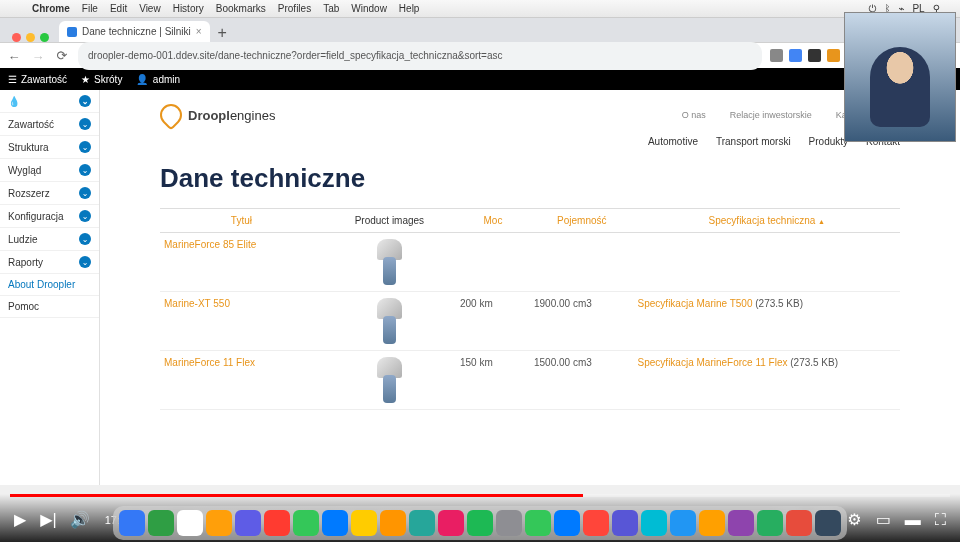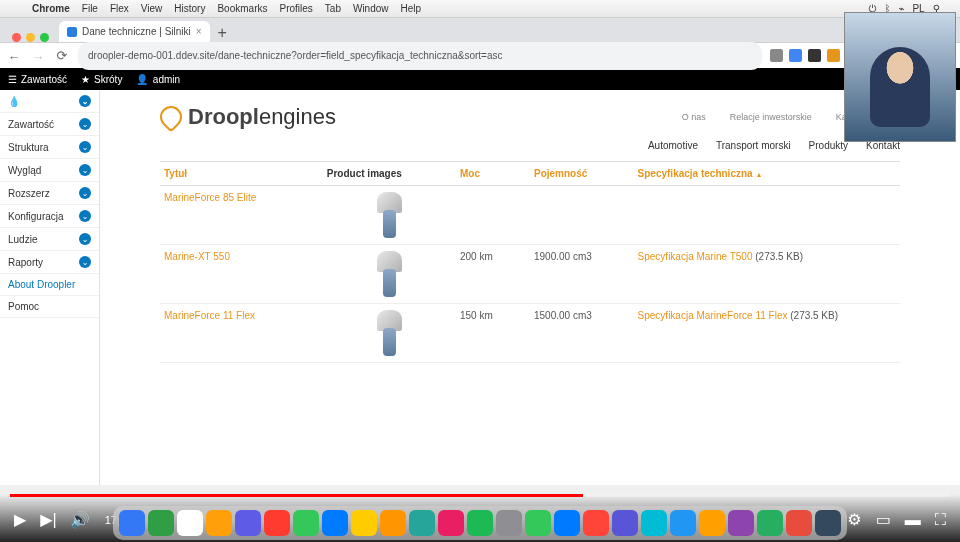--- a/index.html
+++ b/index.html
@@ -22,28 +22,28 @@
 .ext-icons span{width:13px;height:13px;border-radius:2px;display:inline-block}
 .drupal-toolbar{height:22px;background:#000;color:#fff;display:flex;align-items:center;font-size:10px;padding:0 8px;gap:14px}
 .drupal-toolbar .item{display:flex;align-items:center;gap:4px}
 .main-area{display:flex;height:395px;background:#fff}
 .admin-sidebar{width:100px;background:#fff;border-right:1px solid #e0e0e0;font-size:10px}
 .admin-sidebar .row{display:flex;align-items:center;justify-content:space-between;padding:5px 8px;color:#333;border-bottom:1px solid #f0f0f0}
 .admin-sidebar .row.brand{color:#0678be;font-weight:bold}
 .chev{width:12px;height:12px;border-radius:50%;background:#0678be;color:#fff;display:flex;align-items:center;justify-content:center;font-size:8px}
 .content{flex:1;padding:0 60px;overflow:hidden}
 .site-header{display:flex;align-items:center;padding:14px 0 6px}
-.logo{display:flex;align-items:center;gap:6px;font-size:22px;color:#333}
+.logo{display:flex;align-items:center;gap:6px;font-size:13px;color:#333}
 .logo-mark{width:22px;height:22px;border:2.5px solid #e8951c;border-radius:50% 50% 50% 4px;transform:rotate(-45deg)}
 .logo b{color:#444;font-weight:600}
 .topnav{margin-left:auto;display:flex;gap:24px;font-size:9px;color:#888}
 .mainnav{display:flex;justify-content:flex-end;gap:18px;font-size:10px;color:#333;padding:4px 0 10px}
 h1.page-title{font-size:26px;color:#1a2b4a;font-weight:700;margin:6px 0 14px}
 table.data{width:100%;border-collapse:collapse;font-size:10px}
-table.data th{text-align:left;padding:6px 4px;border-top:1px solid #ddd;border-bottom:1px solid #ddd;color:#e8951c;font-weight:700}
+table.data th{text-align:center;padding:6px 4px;border-top:1px solid #ddd;border-bottom:1px solid #ddd;color:#e8951c;font-weight:400}
 table.data th.plain{color:#333}
 table.data td{padding:6px 4px;border-bottom:1px solid #eee;vertical-align:top;color:#555}
 table.data td a{color:#e8951c;text-decoration:none}
 .spec-size{color:#555}
 .engine-img{width:32px;height:46px;margin:0 auto;position:relative}
 .engine-img.lg{width:46px;height:62px}
 .engine-top{position:absolute;top:0;left:10%;width:80%;height:45%;background:linear-gradient(135deg,#e8e8e8,#b0b0b0);border-radius:40% 40% 10% 10%}
 .engine-body{position:absolute;bottom:0;left:30%;width:40%;height:60%;background:linear-gradient(#8fa8c8,#5a7a9a);border-radius:4px}
 .video-controls{position:absolute;bottom:0;left:0;right:0;height:48px;background:linear-gradient(transparent,rgba(0,0,0,0.85));display:flex;flex-direction:column}
 .progress{height:3px;background:rgba(255,255,255,0.3);position:relative;margin:0 10px}
@@ -57,21 +57,21 @@
 .person{width:60px;height:80px;background:radial-gradient(ellipse 22px 26px at 50% 26%,#e8c8a8 0%,#e8c8a8 60%,transparent 62%),linear-gradient(#2a3a5a,#2a3a5a);border-radius:30px 30px 10px 10px;position:relative;margin-top:20px}
 .img-cell{text-align:center}
 </style>
 </head>
 <body>
 
 <div class="mac-menubar">
   <span></span>
   <span style="font-weight:600">Chrome</span>
   <span>File</span>
-  <span>Flex</span>
+  <span>Edit</span>
   <span>View</span>
   <span>History</span>
   <span>Bookmarks</span>
   <span>Profiles</span>
   <span>Tab</span>
   <span>Window</span>
   <span>Help</span>
   <div class="right">
     <span>⏻</span>
     <span>ᛒ</span>
@@ -186,20 +186,21 @@
         <span>Kariera</span>
         <span>🔍</span>
       </div>
     </div>
     <div class="mainnav">
       <span>Automotive</span>
       <span>Transport morski</span>
       <span>Produkty</span>
       <span>Kontakt</span>
     </div>
+    <h1 class="page-title">Dane techniczne</h1>
 
     <table class="data">
       <thead>
           <tr>
         <th style="width:22%">Tytuł</th>
         <th class="plain" style="width:18%">Product images</th>
         <th style="width:10%">Moc</th>
         <th style="width:14%">Pojemność</th>
         <th><span>Specyfikacja techniczna</span> <span style="font-size:7px">▲</span></th>
       </tr>

